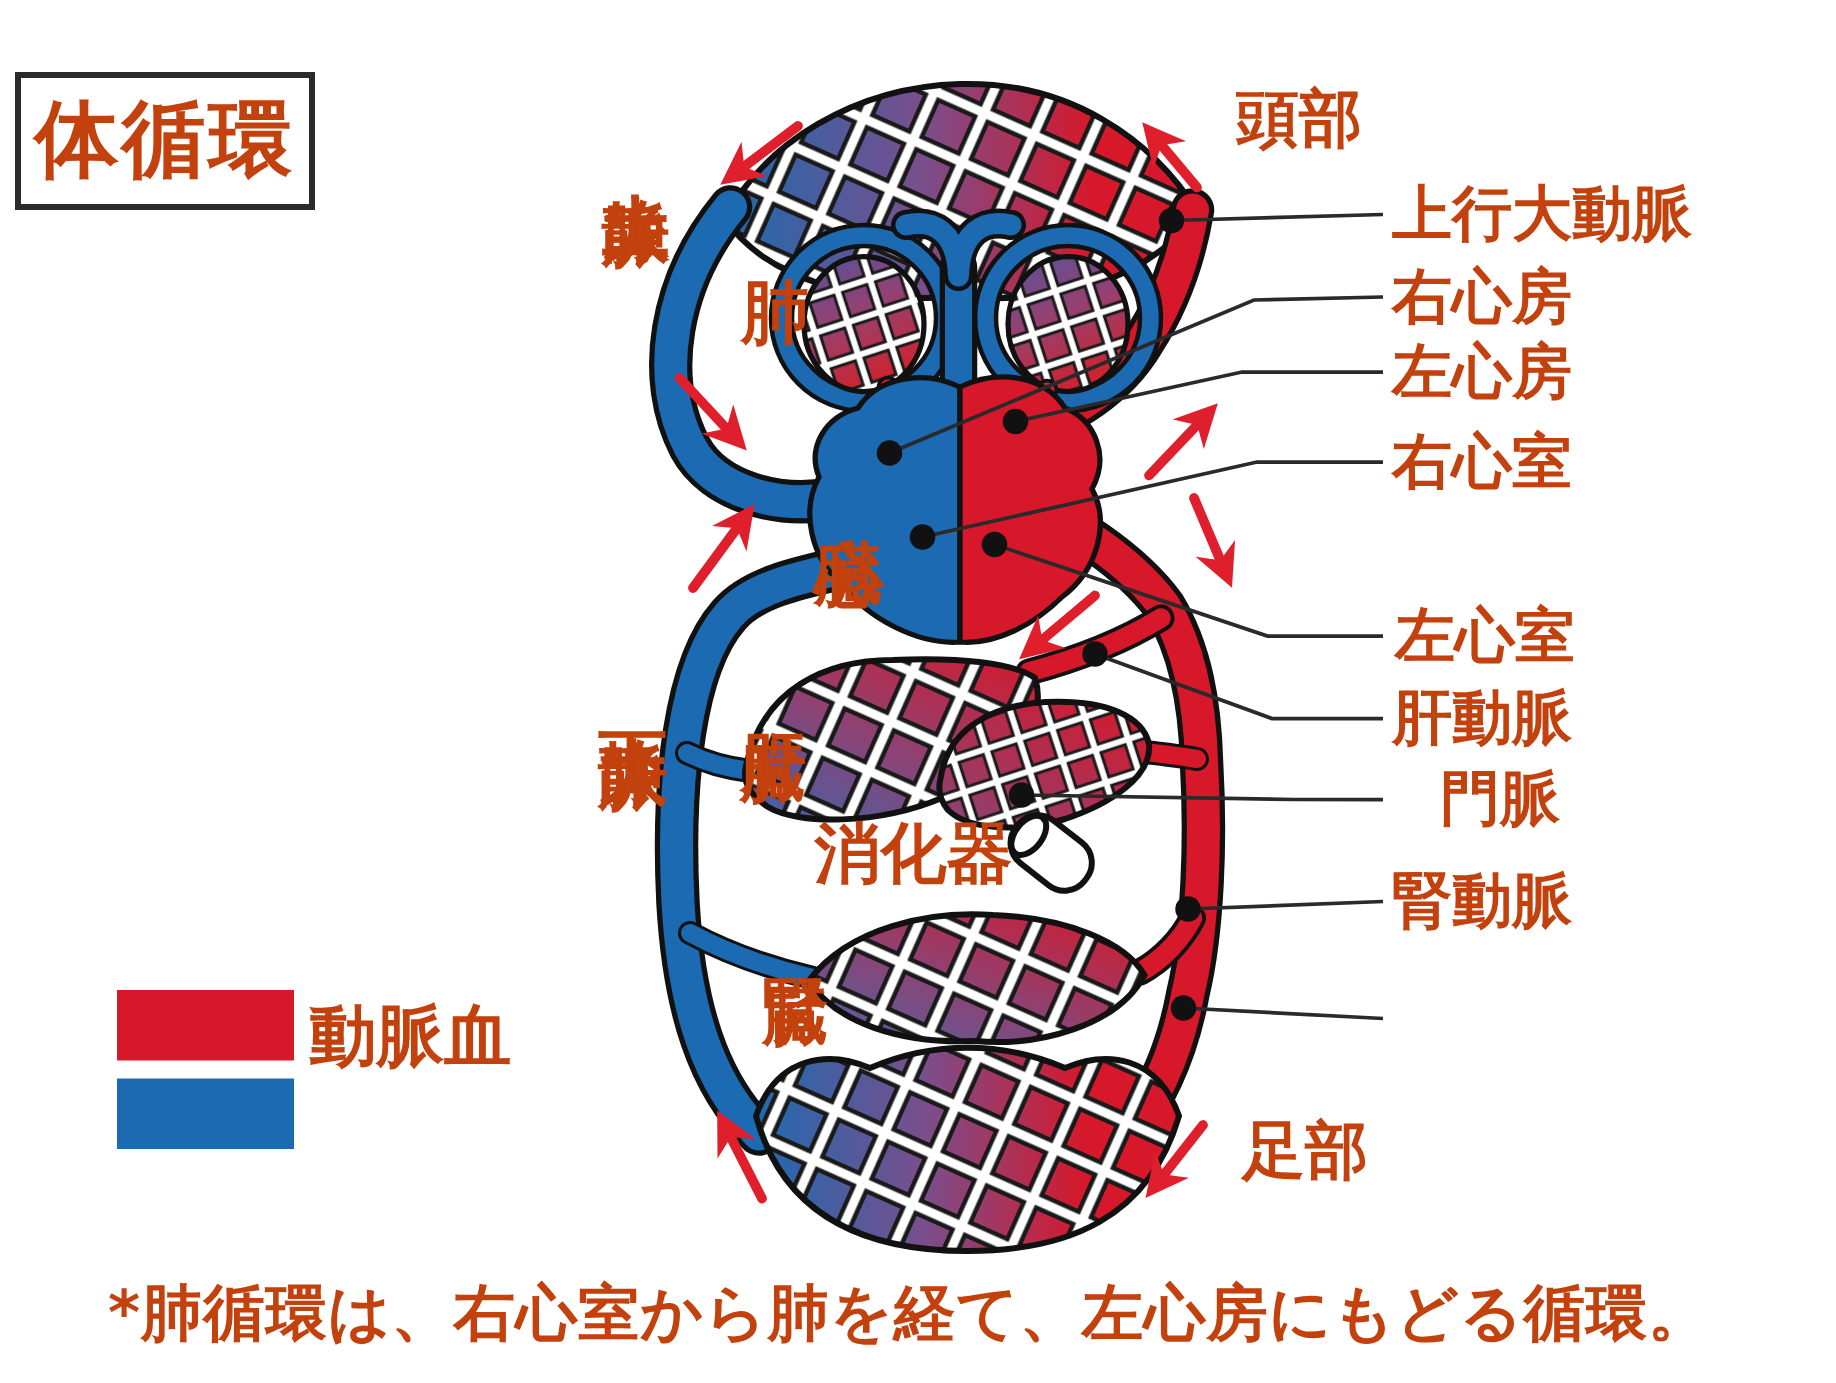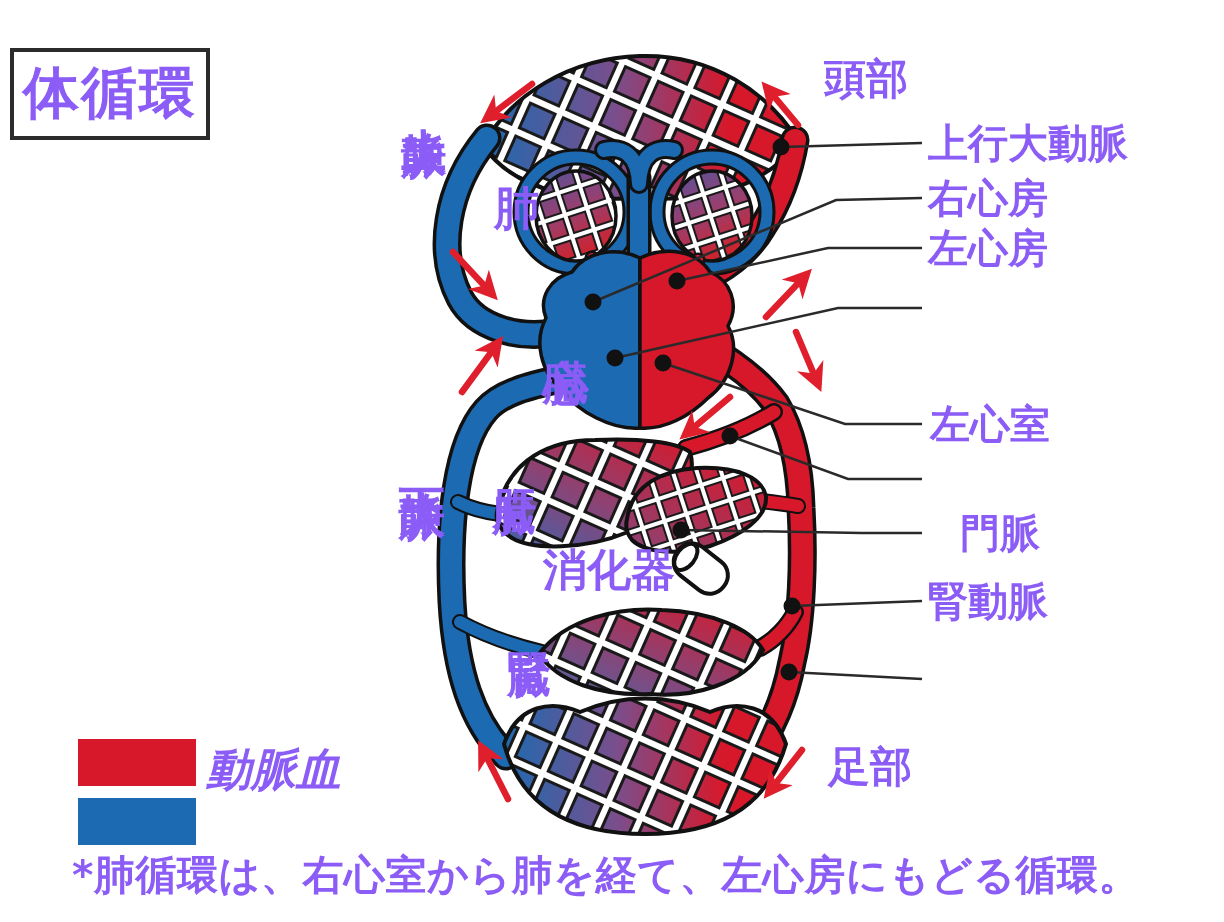--- a/index.html
+++ b/index.html
@@ -1,29 +1,29 @@
 <!DOCTYPE html>
 <html><head>
 <meta charset="utf-8">
 <style>
   html,body{margin:0;padding:0;background:#fff;}
   .stage{
     position:relative;width:1224px;height:922px;background:#fff;overflow:hidden;
-    font-family:"DejaVu Sans",sans-serif;color:#8b5cf6;
+    font-family:"DejaVu Sans",sans-serif;color:#c2410c;
   }
   .stage svg{position:absolute;left:0;top:0;}
   .lbl{position:absolute;line-height:1;font-weight:600;white-space:nowrap;}
   .vlbl{position:absolute;line-height:1.04;font-weight:600;
         writing-mode:vertical-rl;text-orientation:upright;letter-spacing:2px;}
   .title-box{
     position:absolute;left:10px;top:48px;width:192px;height:84px;
     border:4px solid #2b2b2b;background:#fff;display:flex;align-items:center;justify-content:center;
     font-size:56px;font-weight:700;letter-spacing:2px;
   }
-  .legend{position:absolute;left:78px;top:739px;width:300px;font-style:italic;}
+  .legend{position:absolute;left:78px;top:660px;width:300px;}
   .legend-row{position:relative;height:47px;margin-bottom:12px;}
   .swatch{position:absolute;left:0;top:0;width:118px;height:47px;}
   .swatch.red{background:#d7182a;}
   .swatch.blue{background:#1b6ab2;}
   .legend-text{position:absolute;left:128px;top:1px;font-size:45px;font-weight:600;}
   .footnote{position:absolute;left:72px;top:848px;font-size:41px;font-weight:600;letter-spacing:0.5px;}
 </style>
 </head>
 <body>
 
@@ -220,21 +220,23 @@
   <div class="lbl" style="left:494px;top:185px;font-size:46px;">肺</div>
   <div class="vlbl" style="left:542px;top:320px;font-size:46px;">心臓</div>
   <div class="vlbl" style="left:492px;top:455px;font-size:44px;">肝臓</div>
   <div class="lbl" style="left:543px;top:548px;font-size:44px;">消化器</div>
   <div class="vlbl" style="left:507px;top:617px;font-size:44px;">腎臓</div>
 
   <div class="lbl" style="left:824px;top:58px;font-size:42px;">頭部</div>
   <div class="lbl" style="left:928px;top:123px;font-size:40px;">上行大動脈</div>
   <div class="lbl" style="left:928px;top:178px;font-size:40px;">右心房</div>
   <div class="lbl" style="left:928px;top:228px;font-size:40px;">左心房</div>
+  <div class="lbl" style="left:928px;top:288px;font-size:40px;">右心室</div>
   <div class="lbl" style="left:930px;top:404px;font-size:40px;">左心室</div>
+  <div class="lbl" style="left:928px;top:459px;font-size:40px;">肝動脈</div>
   <div class="lbl" style="left:960px;top:513px;font-size:40px;">門脈</div>
   <div class="lbl" style="left:928px;top:581px;font-size:40px;">腎動脈</div>
   <div class="lbl" style="left:828px;top:746px;font-size:42px;">足部</div>
 
   <div class="legend">
     <div class="legend-row">
       <div class="swatch red"></div>
       <div class="legend-text">動脈血</div>
     </div>
     <div class="legend-row">

